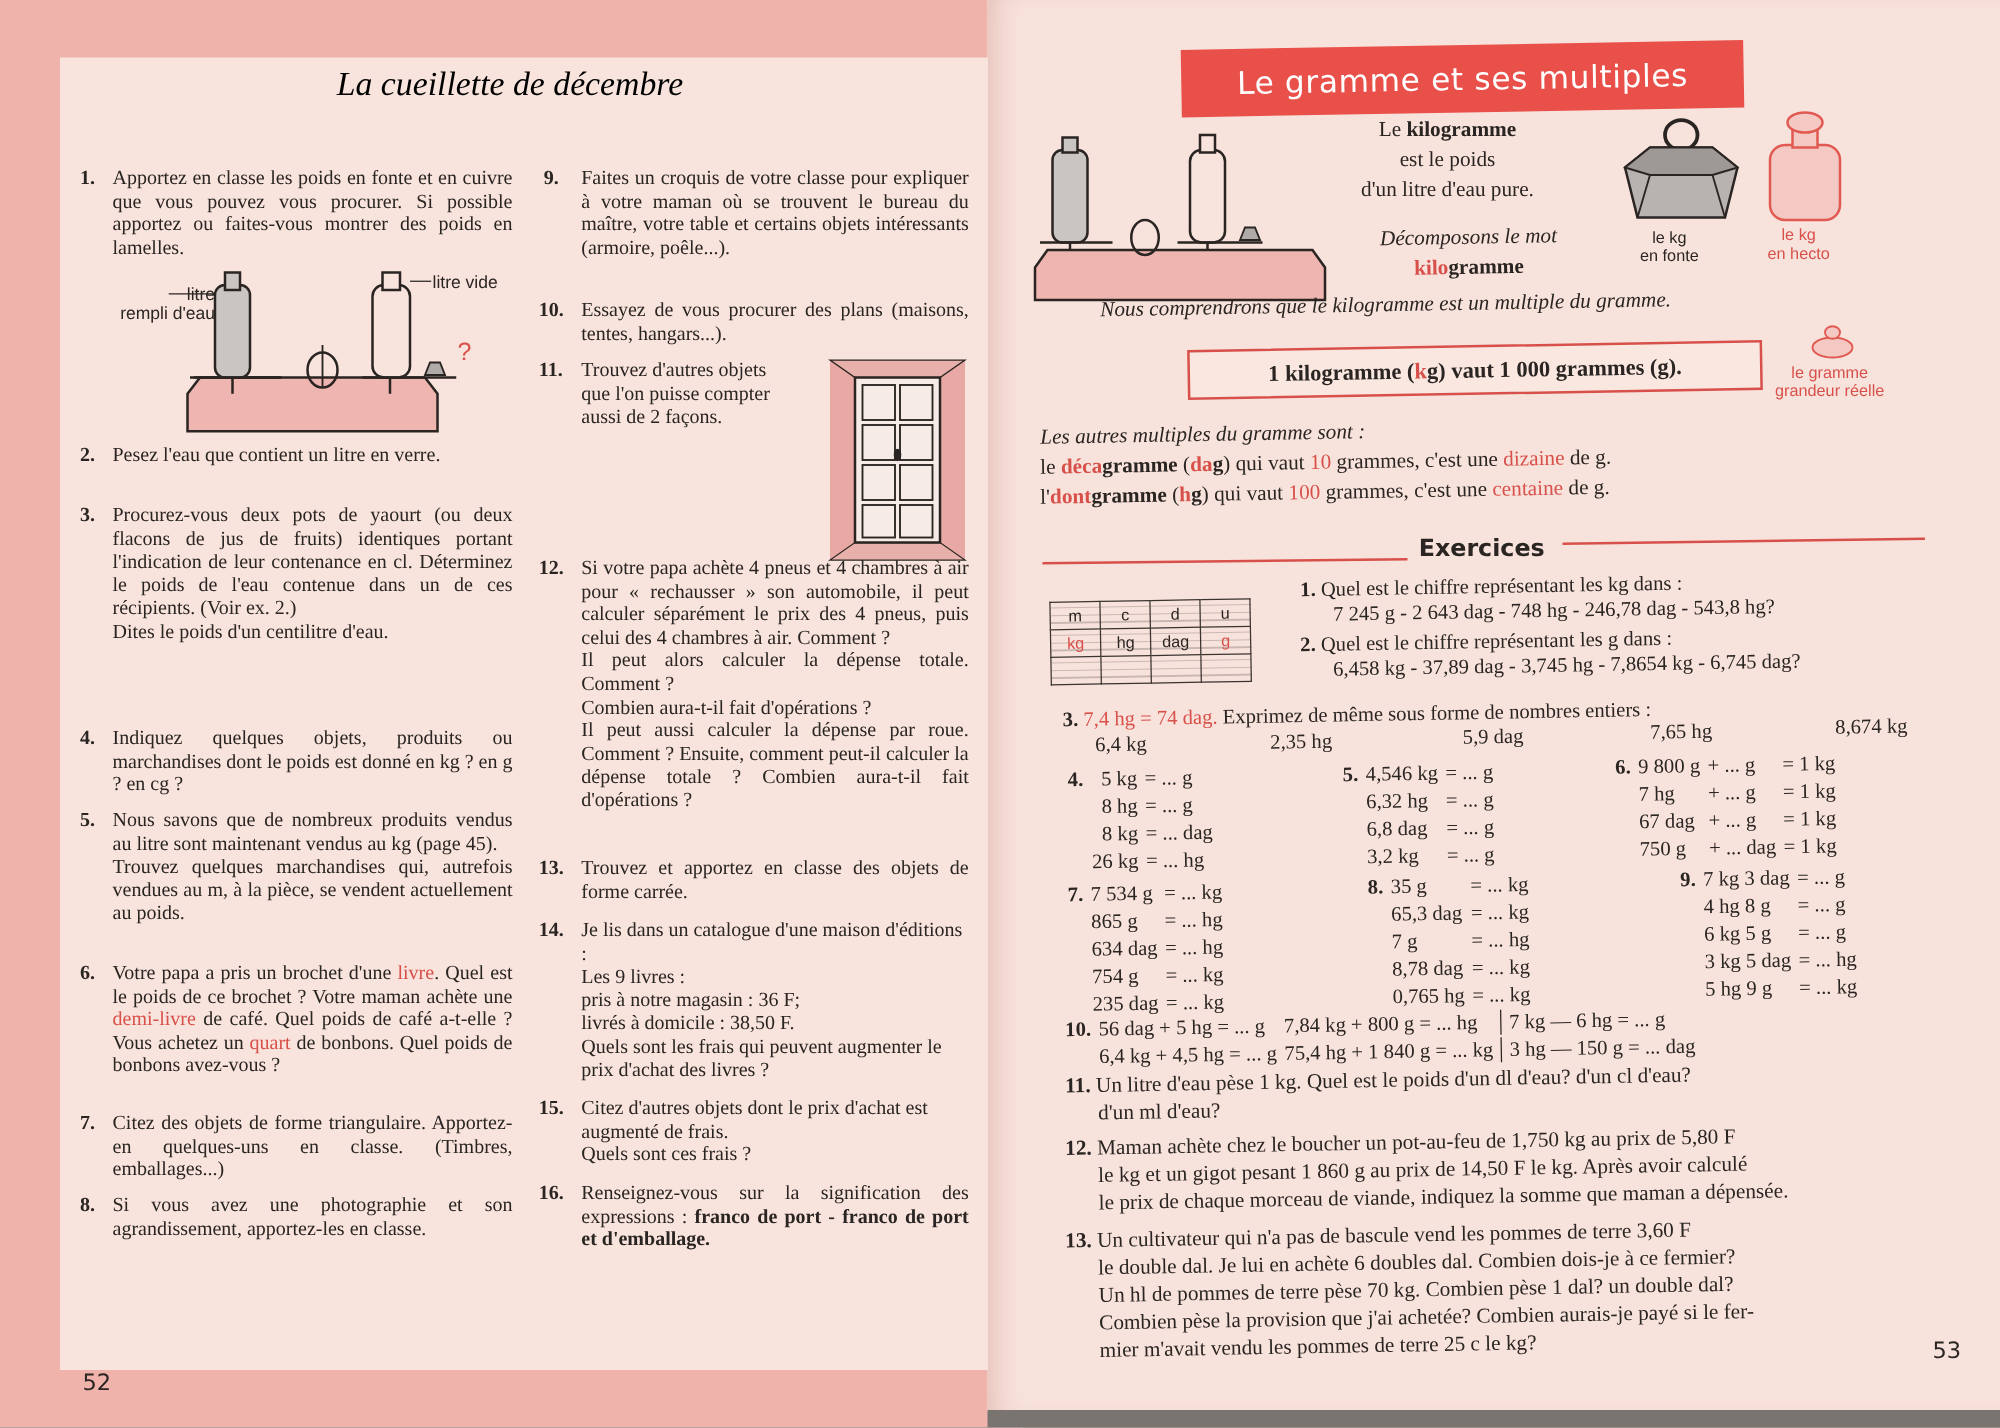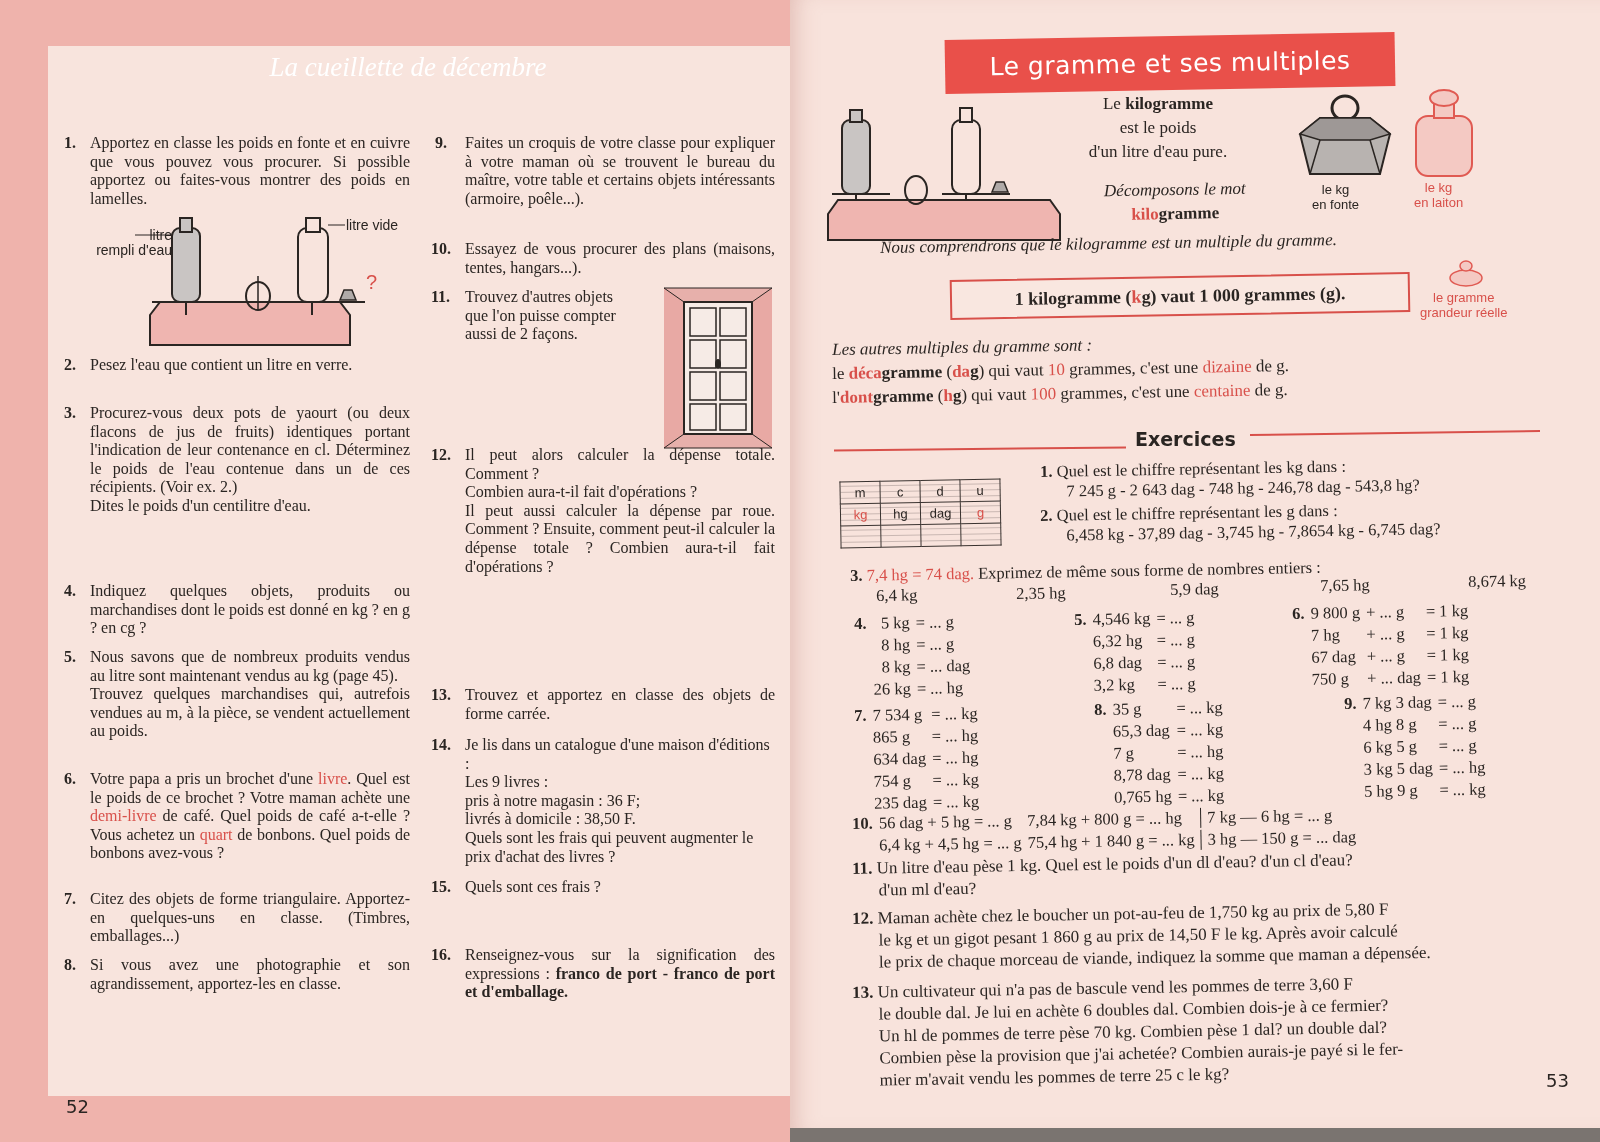--- a/index.html
+++ b/index.html
@@ -6,21 +6,21 @@
   html, body { width: 1600px; height: 1142px; overflow: hidden; background: #8a8580; }
   body { position: relative; font-family: "DejaVu Serif", "Liberation Serif", serif; color: #2a2522; }
   .spread { position: absolute; left: 0; top: 0; width: 1600px; height: 1142px; }
   
   .page-left { position: absolute; left: 0; top: 0; width: 818px; height: 1142px; background: #efb3ac; }
   .page-left .panel { position: absolute; left: 48px; top: 46px; width: 770px; height: 1050px; background: #f8e4dd; }
   .page-right { position: absolute; left: 790px; top: 0; width: 810px; height: 1130px; background: #f8e3dc;
     box-shadow: inset 18px 0 24px -14px rgba(180,110,100,0.35); }
   .bottom-strip { position: absolute; left: 790px; top: 1128px; width: 810px; height: 14px; background: #7a7470; }
   .lp-title { position: absolute; left: 48px; top: 52px; width: 720px; text-align: center;
-    font-family: "Liberation Serif", serif; font-style: italic; font-size: 27px; color: #ffffff; }
+    font-family: "Liberation Serif", serif; font-style: italic; font-size: 27px; color: #000000; }
   .ex { position: absolute; font-family: "Liberation Serif", serif; font-size: 16px; line-height: 18.6px; text-align: justify; }
   .ex .num { position: absolute; left: -26px; top: 0; font-weight: bold; }
   .ex p { margin: 0; }
   .red { color: #d8504a; }
   .b { font-weight: bold; }
   .page-num { position: absolute; font-family: "DejaVu Sans", sans-serif; font-size: 18px; color: #2a2522; }
 
   
   .rp-banner { position: absolute; left: 945px; top: 36px; width: 450px; height: 54px; background: #e9504a;
     transform: rotate(-1deg); color: #fff; font-family: "DejaVu Sans", sans-serif; font-size: 25px;
@@ -137,38 +137,40 @@
     <rect x="26" y="52" width="26" height="28" fill="none" stroke="#2a2522" stroke-width="1.5"></rect>
     <rect x="56" y="52" width="26" height="28" fill="none" stroke="#2a2522" stroke-width="1.5"></rect>
     <rect x="26" y="84" width="26" height="28" fill="none" stroke="#2a2522" stroke-width="1.5"></rect>
     <rect x="56" y="84" width="26" height="28" fill="none" stroke="#2a2522" stroke-width="1.5"></rect>
     <rect x="26" y="116" width="26" height="26" fill="none" stroke="#2a2522" stroke-width="1.5"></rect>
     <rect x="56" y="116" width="26" height="26" fill="none" stroke="#2a2522" stroke-width="1.5"></rect>
     <ellipse cx="54" cy="76" rx="3" ry="5" fill="#2a2522"></ellipse>
   </svg>
   <div class="ex" style="left:465px; top:446px; width:310px;">
     <span class="num" style="left:-34px">12.</span>
+    <p>Si votre papa achète 4 pneus et 4 chambres à air pour « rechausser » son automobile, il peut calculer séparément le prix des 4 pneus, puis celui des 4 chambres à air. Comment ?</p>
     <p>Il peut alors calculer la dépense totale. Comment ?</p>
     <p>Combien aura-t-il fait d'opérations ?</p>
     <p>Il peut aussi calculer la dépense par roue. Comment ? Ensuite, comment peut-il calculer la dépense totale ? Combien aura-t-il fait d'opérations ?</p>
   </div>
   <div class="ex" style="left:465px; top:686px; width:310px;">
     <span class="num" style="left:-34px">13.</span>
     <p>Trouvez et apportez en classe des objets de forme carrée.</p>
   </div>
   <div class="ex" style="left:465px; top:736px; width:310px; text-align:left;">
     <span class="num" style="left:-34px">14.</span>
     <p>Je lis dans un catalogue d'une maison d'éditions :</p>
     <p>Les 9 livres :</p>
     <p>pris à notre magasin : 36 F;</p>
     <p>livrés à domicile : 38,50 F.</p>
     <p>Quels sont les frais qui peuvent augmenter le prix d'achat des livres ?</p>
   </div>
   <div class="ex" style="left:465px; top:878px; width:310px; text-align:left;">
     <span class="num" style="left:-34px">15.</span>
+    <p>Citez d'autres objets dont le prix d'achat est augmenté de frais.</p>
     <p>Quels sont ces frais ?</p>
   </div>
   <div class="ex" style="left:465px; top:946px; width:310px;">
     <span class="num" style="left:-34px">16.</span>
     <p><span>Renseignez-vous sur la signification des expressions : </span><span class="b">franco de port - franco de port et d'emballage.</span></p>
   </div>
 
   <div class="page-num" style="left:66px; top:1096px;">52</div>
 
   <div class="rp-banner">Le gramme et ses multiples</div>
@@ -209,21 +211,21 @@
     <div>en fonte</div>
   </div>
 
   <svg style="left:1410px; top:88px;" width="70" height="92">
     <rect x="6" y="28" width="56" height="60" rx="12" fill="#f4c9c3" stroke="#e05a52" stroke-width="2"></rect>
     <rect x="24" y="12" width="20" height="18" fill="#f4c9c3" stroke="#e05a52" stroke-width="2"></rect>
     <ellipse cx="34" cy="10" rx="14" ry="8" fill="#f4c9c3" stroke="#e05a52" stroke-width="2"></ellipse>
   </svg>
   <div class="rp-caption red" style="left:1414px; top:180px;">
     <div>le kg</div>
-    <div>en laiton</div>
+    <div>en hecto</div>
   </div>
 
   <div class="rp-text" style="left:880px; top:238px; font-style:italic; transform:rotate(-1deg); transform-origin:left top;">Nous comprendrons que le kilogramme est un multiple du gramme.</div>
 
   <div class="rule-box">
     <span>1 kilogramme (</span>
       <span class="red">k</span>
       <span>g) vaut 1 000 grammes (g).</span>
   </div>
 

